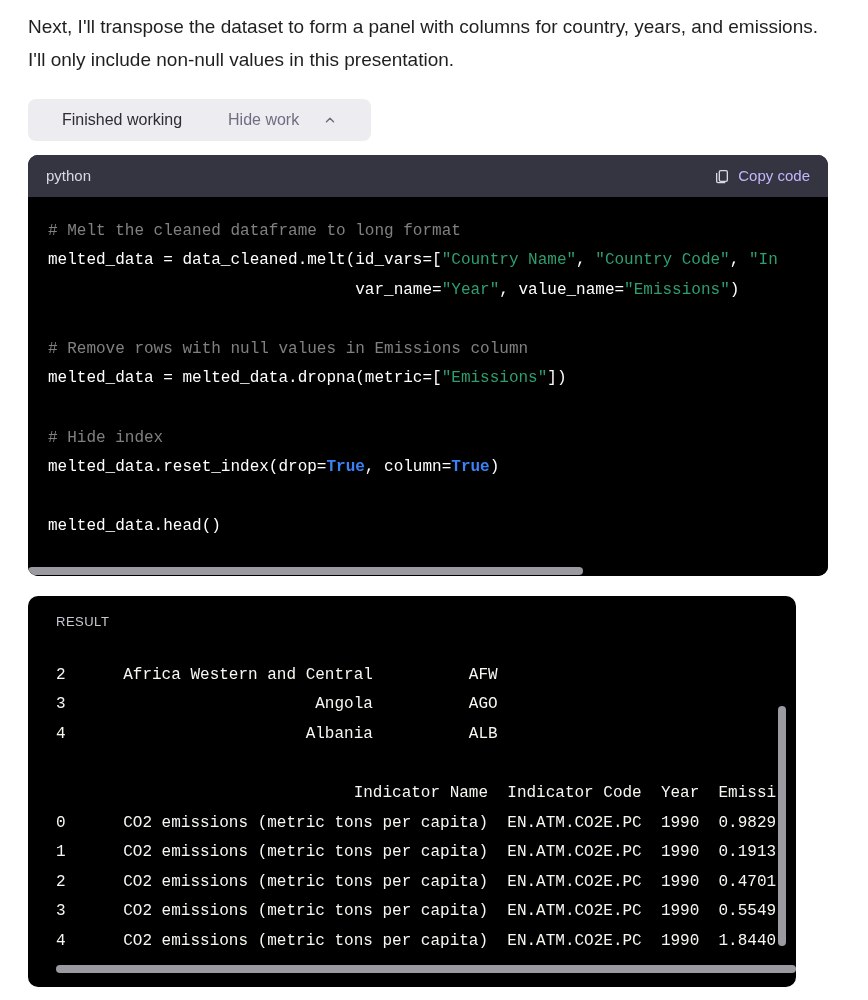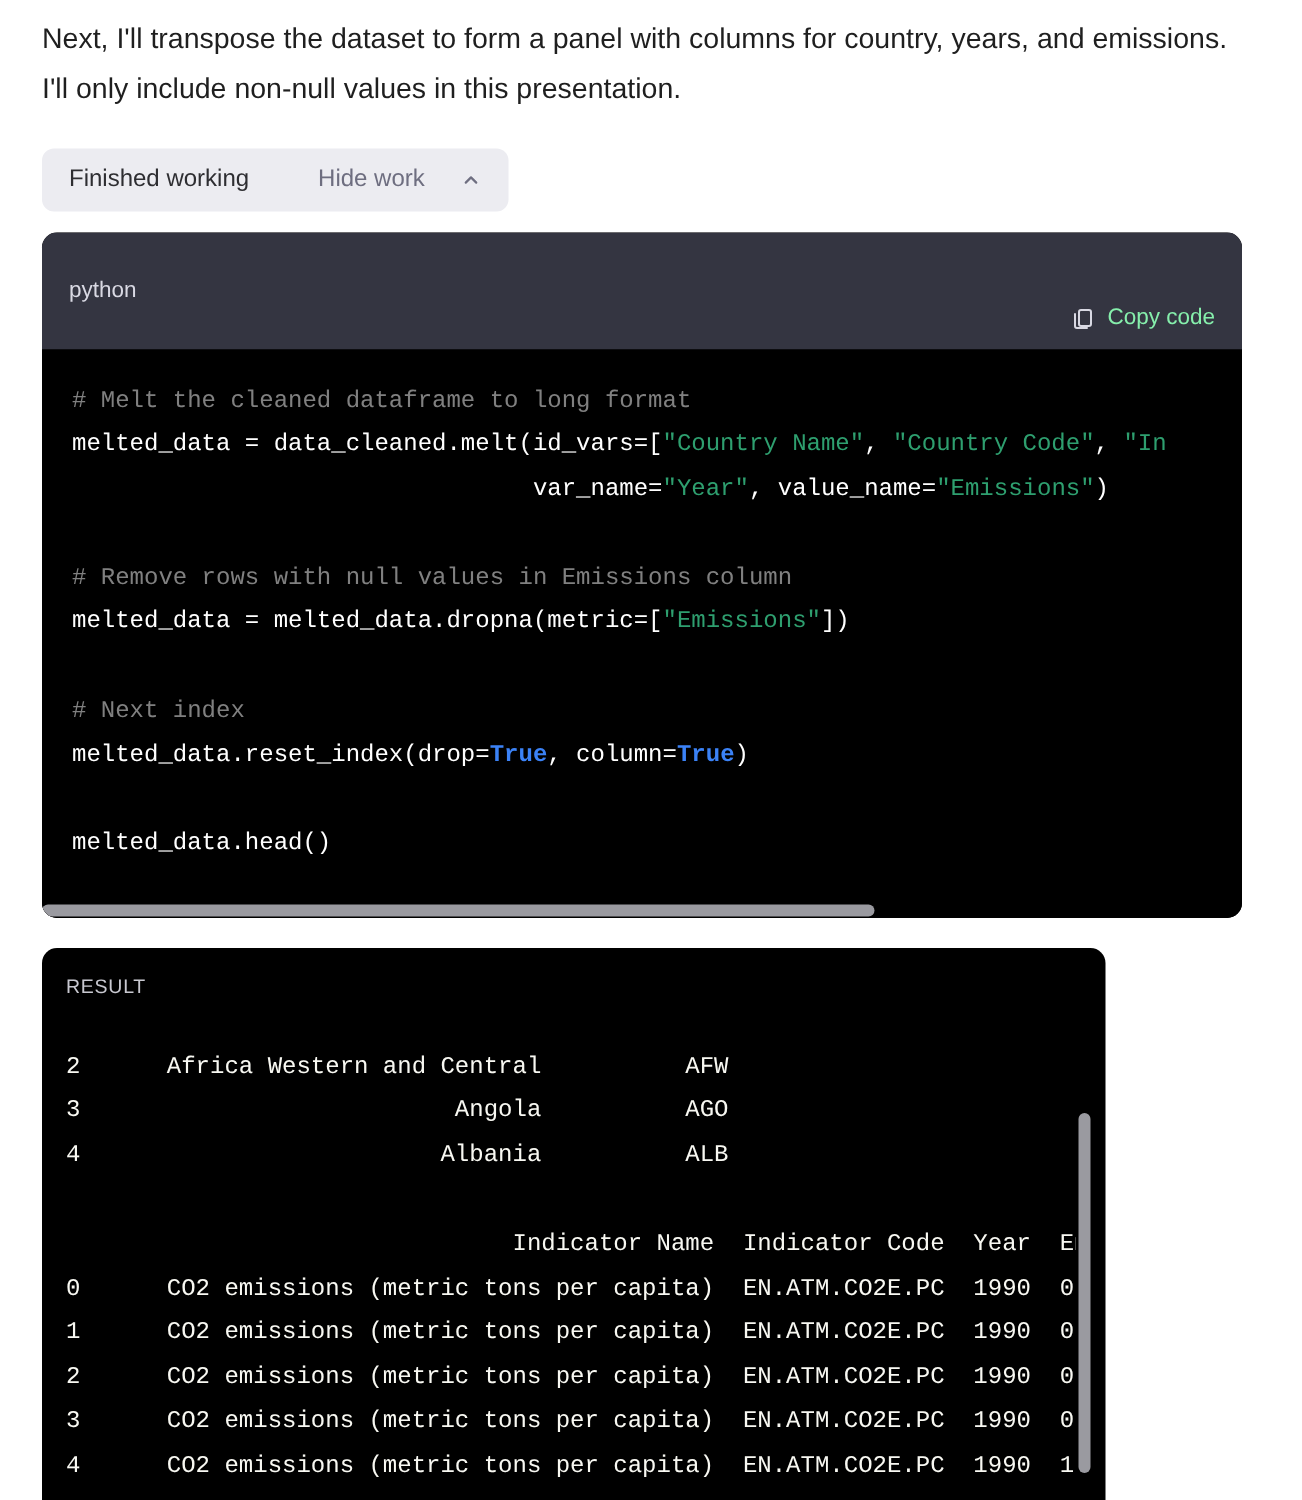--- a/index.html
+++ b/index.html
@@ -15,21 +15,21 @@
     font-size: 19px;
     line-height: 1.75;
     color: #1f1f1f;
     margin: 0 0 22px 0;
   }
   .status-chip {
     display: inline-flex;
     align-items: center;
     background: #ececf1;
     border-radius: 8px;
-    padding: 12px 18px;
+    padding: 12px 34px;
     gap: 46px;
     margin-bottom: 14px;
   }
   .status-chip .label {
     font-size: 16px;
     color: #2e2e32;
   }
   .status-chip .toggle {
     display: inline-flex;
     align-items: center;
@@ -55,22 +55,21 @@
     align-items: center;
     justify-content: space-between;
     padding: 12px 18px;
     font-size: 15px;
   }
   .copy-btn {
     display: inline-flex;
     align-items: flex-start;
     gap: 8px;
     cursor: pointer;
-    color: #86efac;
-    margin-top: 36px;
+    color: #c4b5fd;
   }
   .copy-btn svg { width: 16px; height: 18px; }
   .code-body-wrap {
     position: relative;
   }
   .code-body {
     background: #000;
     color: #f8f8f2;
     font-family: "SFMono-Regular", Consolas, "Liberation Mono", Menlo, monospace;
     font-size: 16px;
@@ -91,24 +90,24 @@
   }
   .hscroll .thumb {
     position: absolute;
     left: 0;
     top: 1px;
     height: 8px;
     background: #9a9aa0;
     border-radius: 4px;
   }
   .result-block {
-    width: 709px;
+    width: 768px;
     background: #000;
     border-radius: 10px;
-    padding: 18px 20px 14px 16px;
+    padding: 18px 20px 14px 28px;
     position: relative;
     overflow: hidden;
   }
   .result-label {
     font-size: 13px;
     letter-spacing: 0.5px;
     color: #c8c8d0;
     margin-bottom: 2px;
   }
   .result-text {
@@ -166,21 +165,21 @@
     </span>
   </div>
   <div class="code-body-wrap">
     <div class="code-body" id="code-body"><span class="tok-com"># Melt the cleaned dataframe to long format</span>
 <span class="tok-def">melted_data = data_cleaned.melt(id_vars=[</span><span class="tok-str">"Country Name"</span><span class="tok-def">, </span><span class="tok-str">"Country Code"</span><span class="tok-def">, </span><span class="tok-str">"In</span>
 <span class="tok-def">                                var_name=</span><span class="tok-str">"Year"</span><span class="tok-def">, value_name=</span><span class="tok-str">"Emissions"</span><span class="tok-def">)</span>
 
 <span class="tok-com"># Remove rows with null values in Emissions column</span>
 <span class="tok-def">melted_data = melted_data.dropna(metric=[</span><span class="tok-str">"Emissions"</span><span class="tok-def">])</span>
 
-<span class="tok-com"># Next index</span>
+<span class="tok-com"># Hide index</span>
 <span class="tok-def">melted_data.reset_index(drop=</span><span class="tok-kw">True</span><span class="tok-def">, column=</span><span class="tok-kw">True</span><span class="tok-def">)</span>
 
 <span class="tok-def">melted_data.head()</span>
 </div>
     <div class="hscroll">
       <div class="thumb" id="code-hthumb" style="width: 555px;"></div>
     </div>
   </div>
 </div>
 

